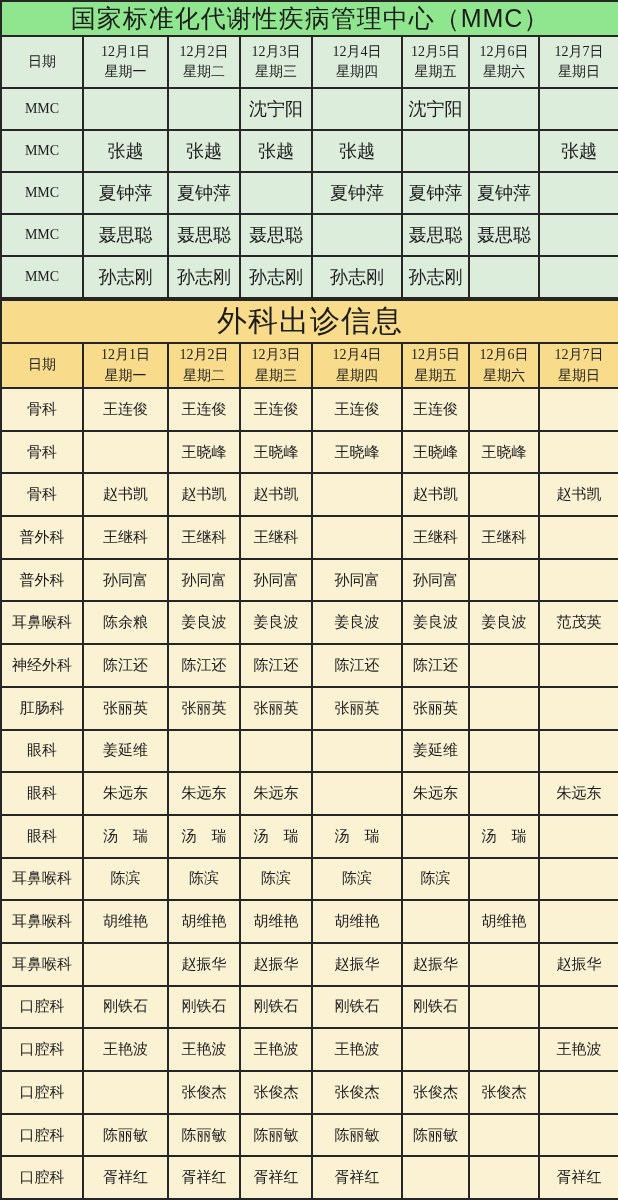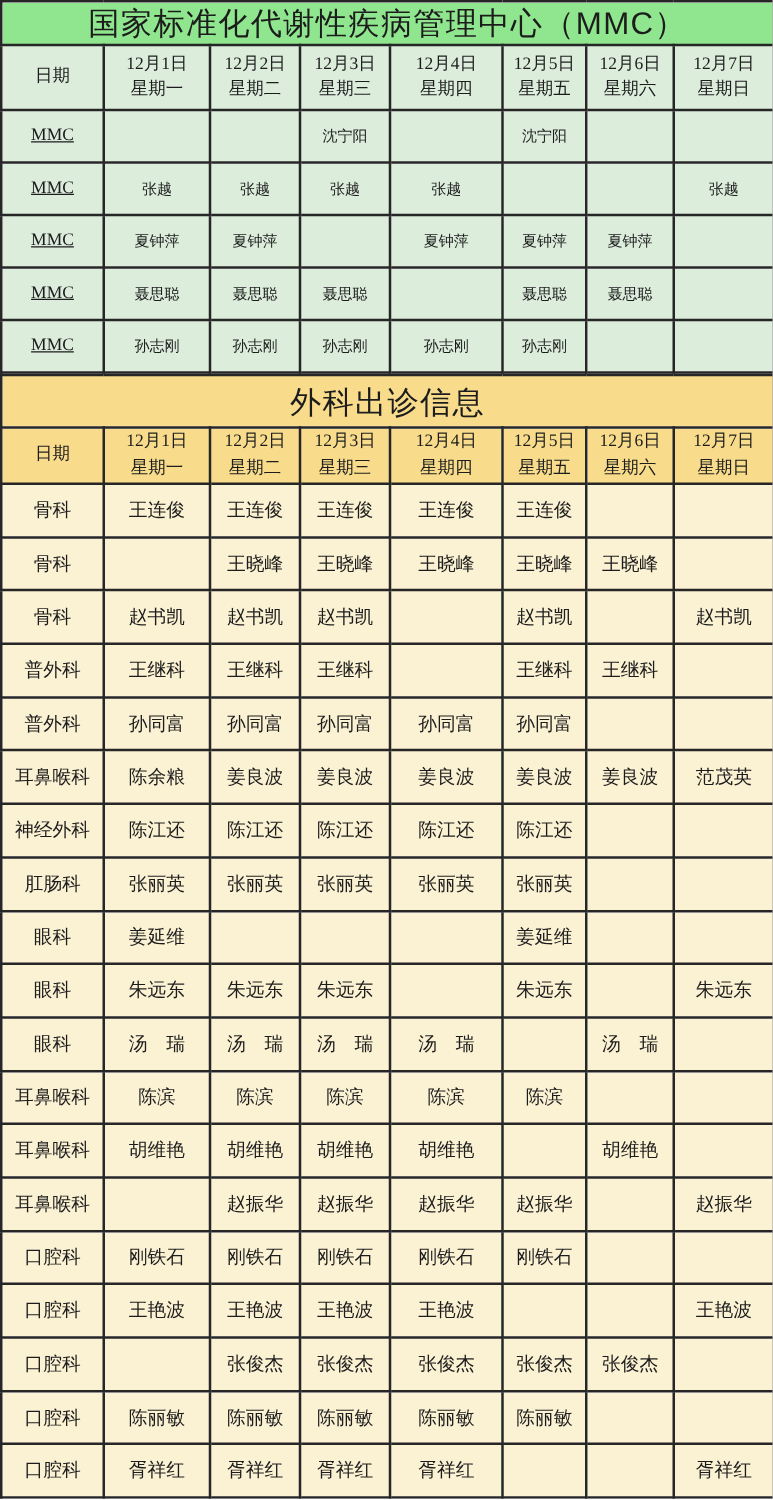--- a/index.html
+++ b/index.html
@@ -44,27 +44,27 @@
   }
   .green .date-row th{
     background:var(--green-cell);
     height:52px;
     font-size:14px;
     line-height:1.45;
   }
   .green tbody th,.green tbody td{
     background:var(--green-cell);
     height:42px;
-    font-size:12px;
-  }
-  .green tbody th{font-size:14px;text-decoration:underline;}
+    font-size:18px;
+  }
+  .green tbody th{font-size:14px;}
   .yellow .title-cell{
     background:var(--gold);
     height:42px;
-    font-size:25px;
+    font-size:30px;
   }
   .yellow .date-row th{
     background:var(--gold);
     height:45px;
     font-size:14px;
     line-height:1.45;
   }
   .yellow tbody th,.yellow tbody td{
     background:var(--cream);
     height:42.7px;

